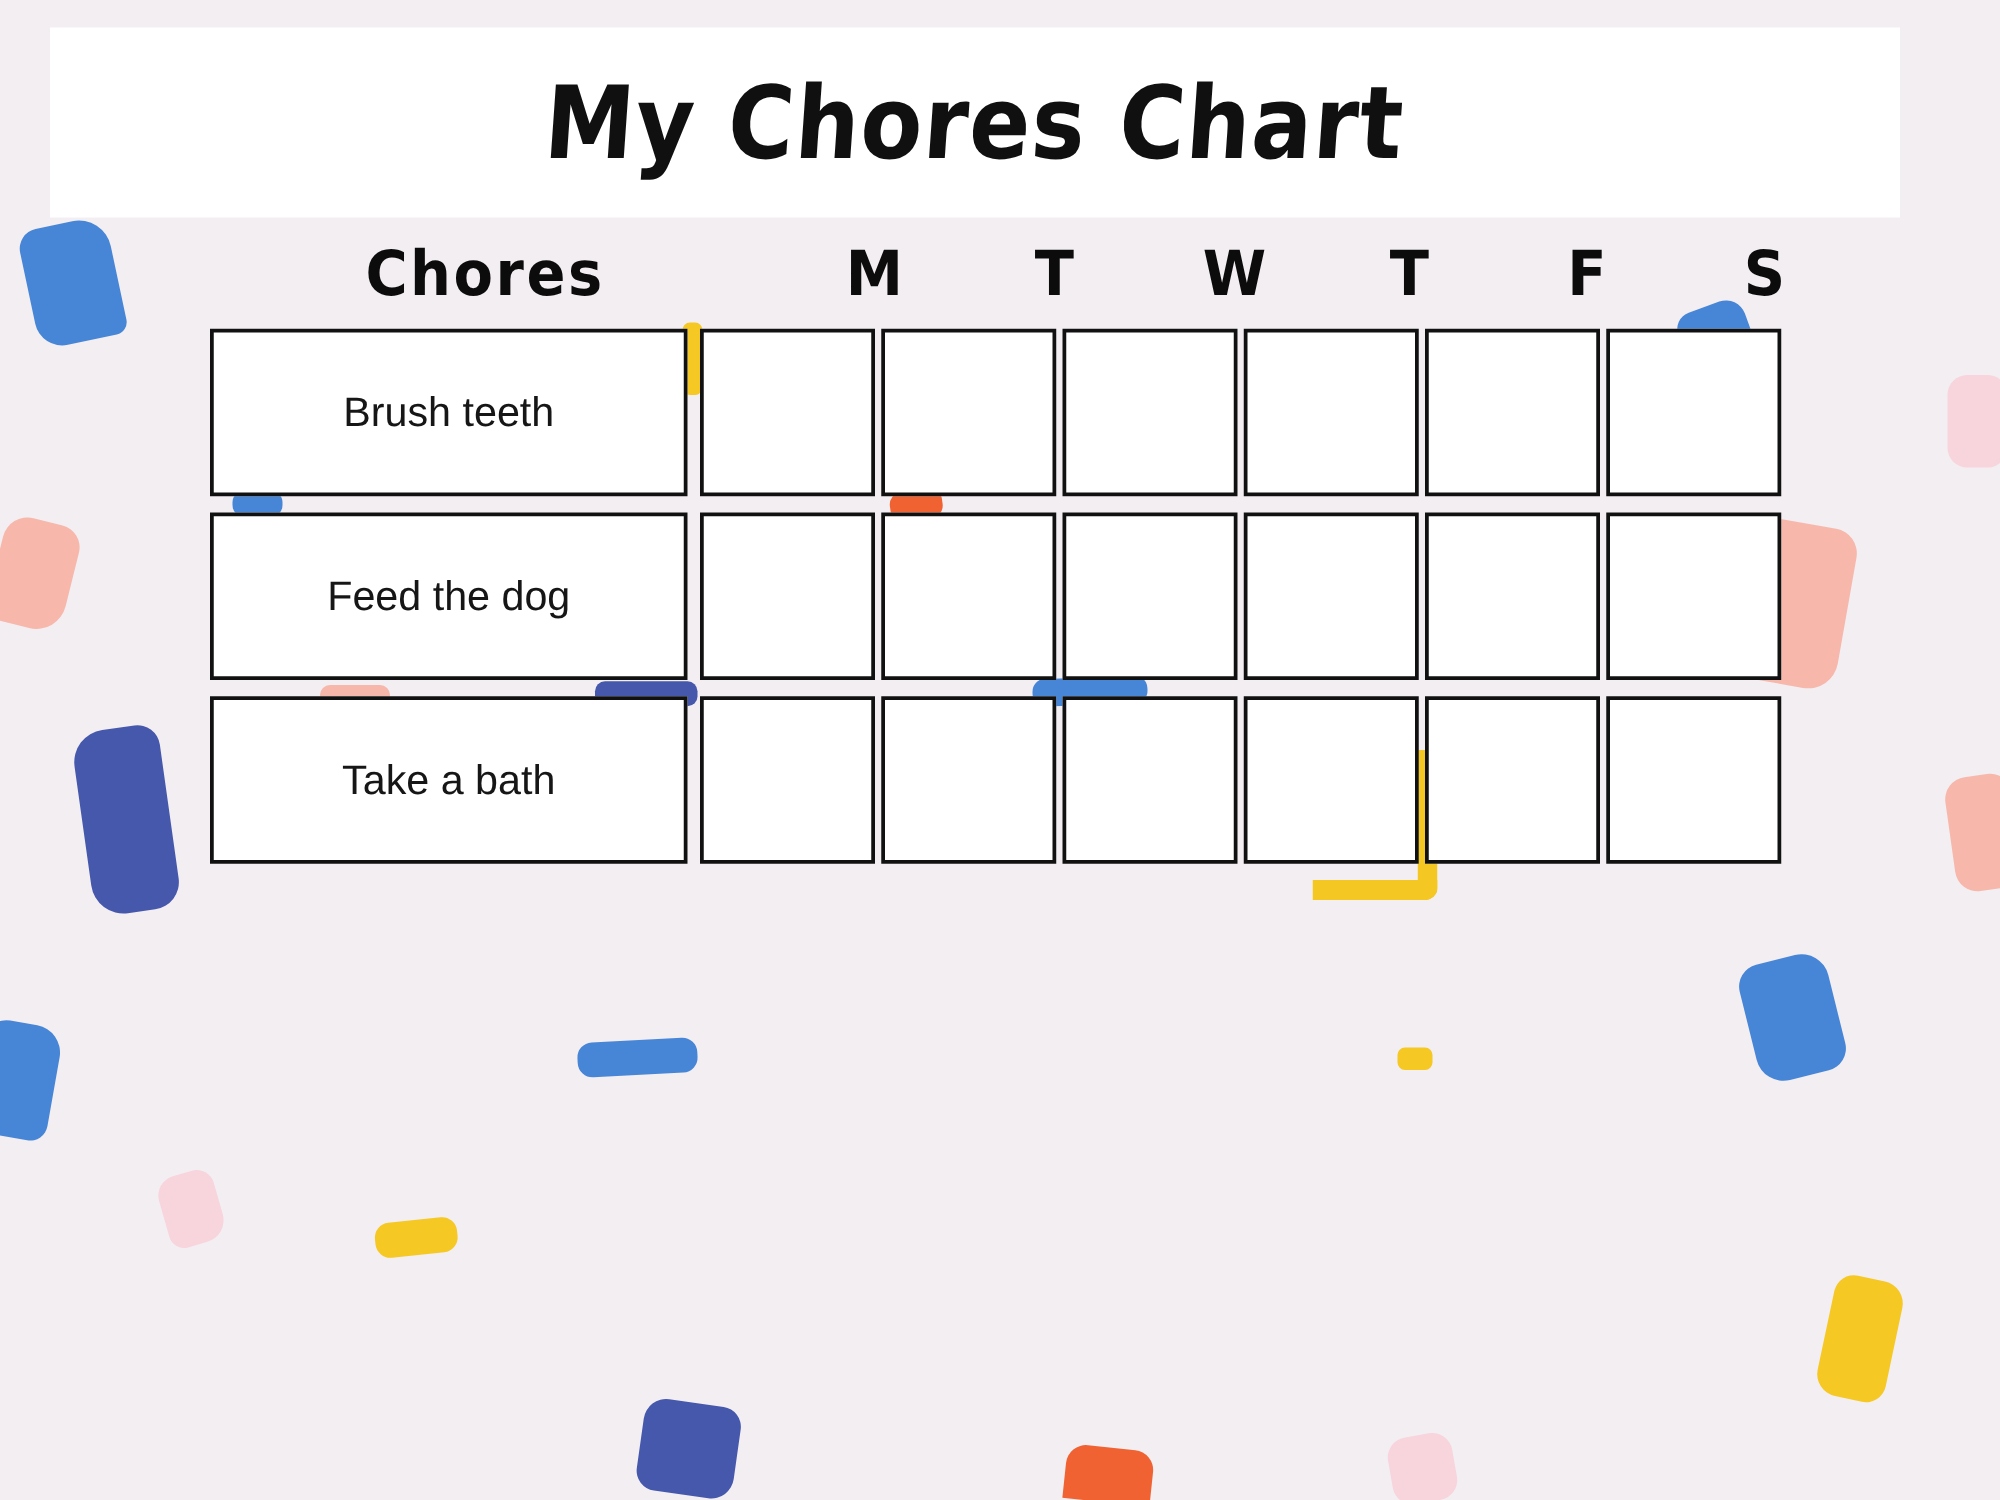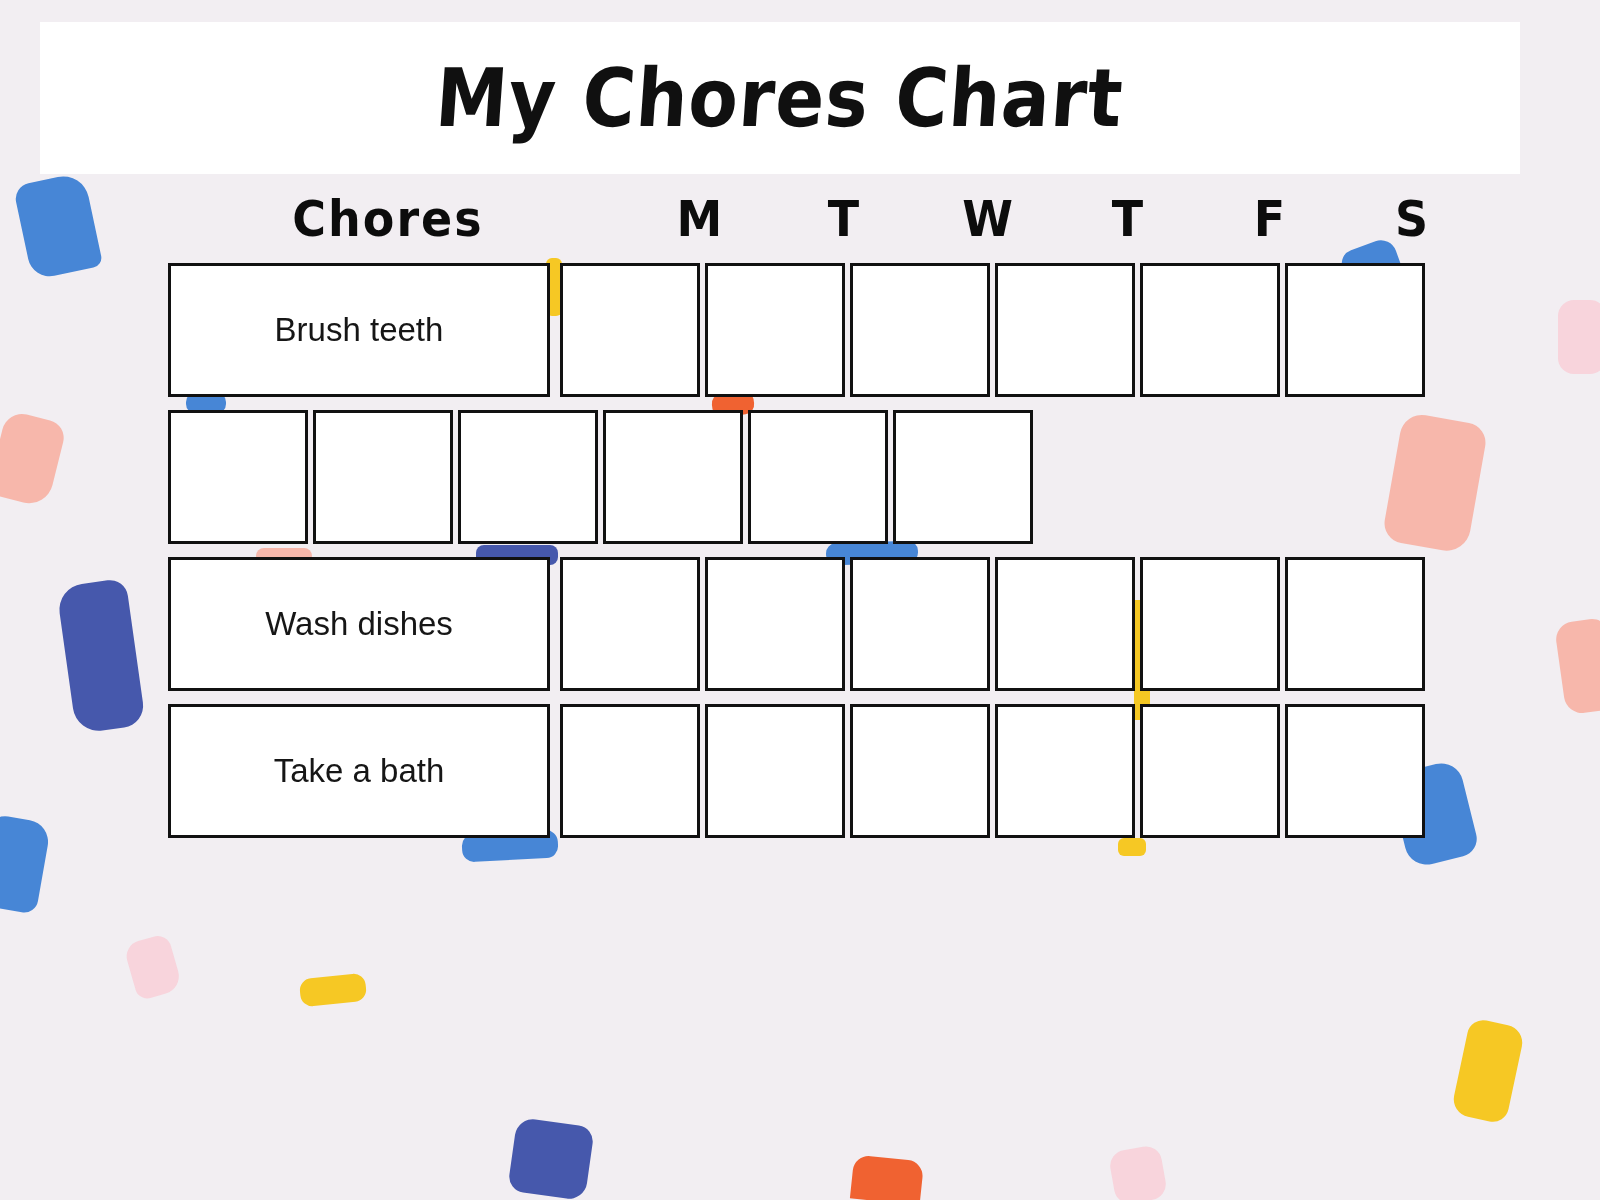--- a/index.html
+++ b/index.html
@@ -175,39 +175,31 @@
       <div class="cell day-cell"></div>
       <div class="cell day-cell"></div>
       <div class="cell day-cell"></div>
       <div class="cell day-cell"></div>
       <div class="cell day-cell"></div>
       <div class="cell day-cell"></div>
     </div>
 
 
     <div class="row">
+      <div class="cell chore-cell">
+        <span class="chore-label">Feed the dog</span>
+      </div>
       <div class="cell day-cell"></div>
       <div class="cell day-cell"></div>
       <div class="cell day-cell"></div>
       <div class="cell day-cell"></div>
       <div class="cell day-cell"></div>
       <div class="cell day-cell"></div>
     </div>
 
-    <div class="row">
-      <div class="cell chore-cell">
-        <span class="chore-label">Wash dishes</span>
-      </div>
-      <div class="cell day-cell"></div>
-      <div class="cell day-cell"></div>
-      <div class="cell day-cell"></div>
-      <div class="cell day-cell"></div>
-      <div class="cell day-cell"></div>
-      <div class="cell day-cell"></div>
-    </div>
 
 
     <div class="row">
       <div class="cell chore-cell">
         <span class="chore-label">Take a bath</span>
       </div>
       <div class="cell day-cell"></div>
       <div class="cell day-cell"></div>
       <div class="cell day-cell"></div>
       <div class="cell day-cell"></div>

